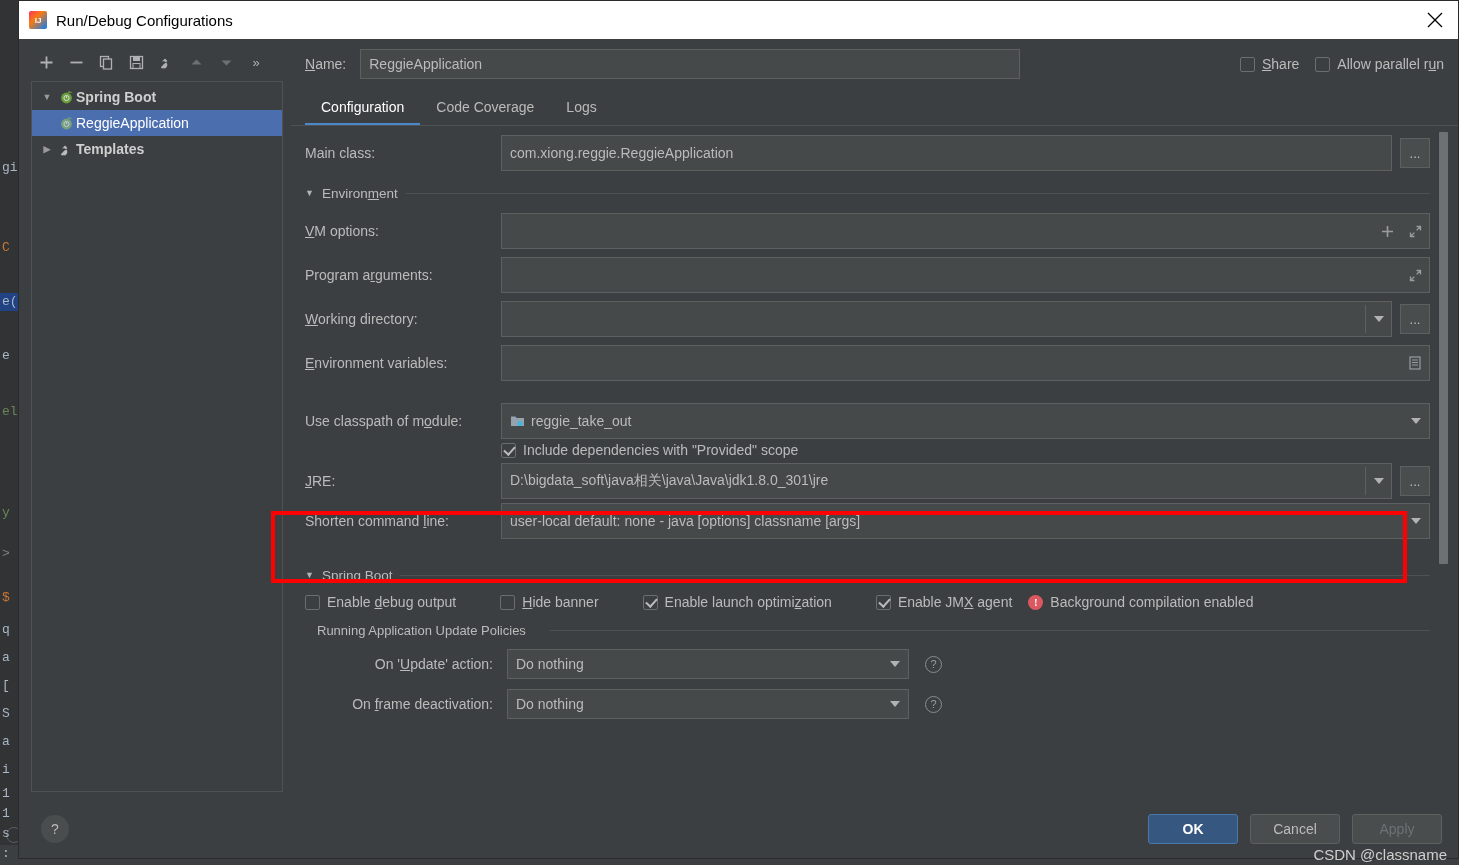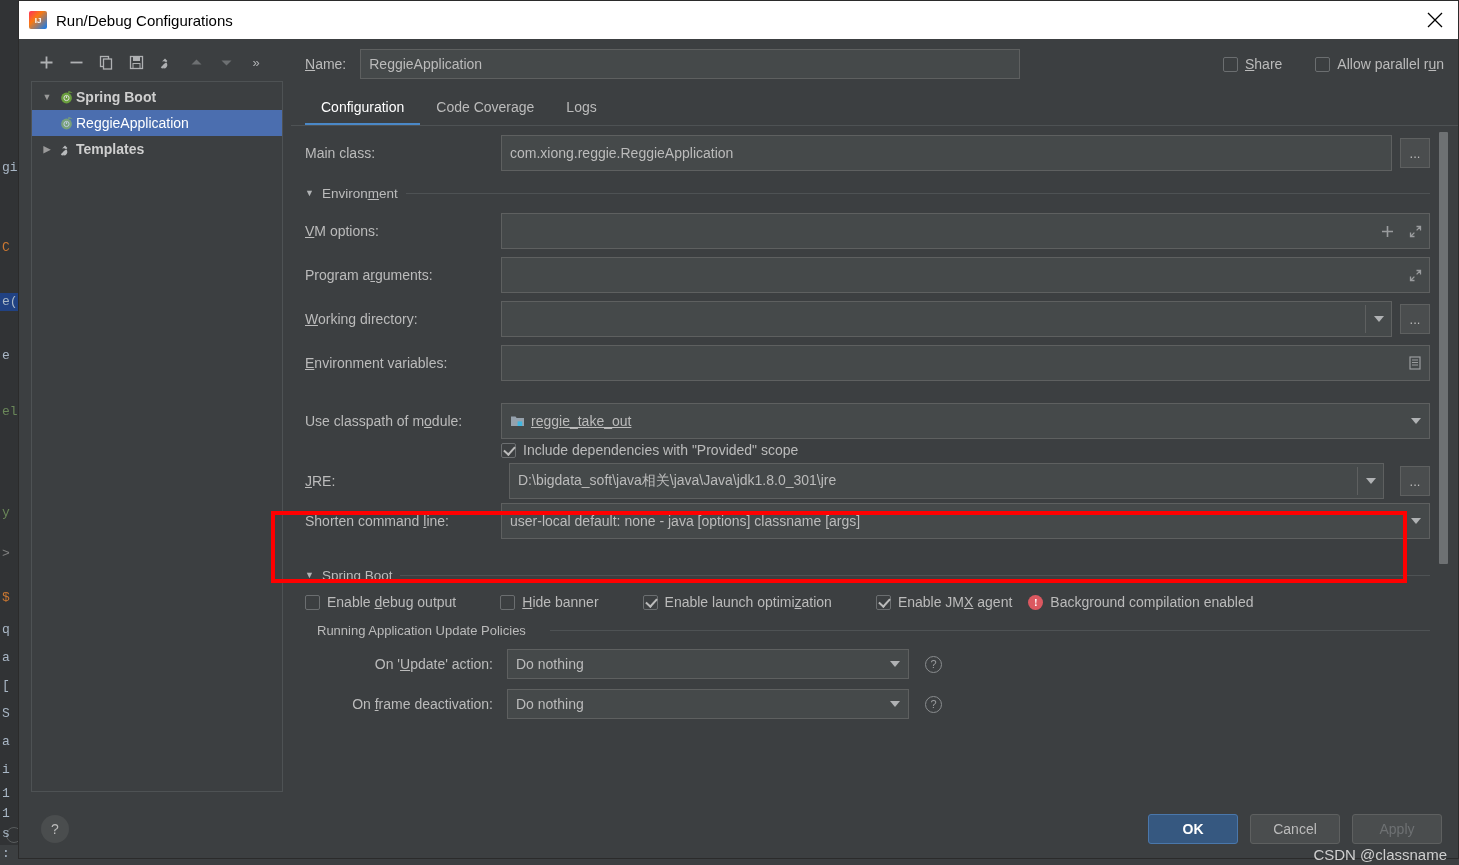--- a/index.html
+++ b/index.html
@@ -173,21 +173,21 @@
     width: 660px; height: 30px;
     background: #45494a;
     border: 1px solid #5e6060;
     color: #bbbbbb;
     font-size: 14px;
     display: flex; align-items: center;
     padding-left: 8px;
   }
   #share-area {
     margin-left: auto;
-    display: flex; align-items: flex-start; gap: 33px;
+    display: flex; align-items: flex-start; gap: 16px;
   }
   .cbx-wrap { display: flex; align-items: center; gap: 7px; }
   .cbx {
     width: 15px; height: 15px;
     border: 1px solid #6b6e70;
     background: #3c3f41;
     border-radius: 2px;
     position: relative;
     flex: 0 0 auto;
   }
@@ -615,35 +615,35 @@
 
           <div class="row" style="margin-top:24px;">
             <span class="lbl">Use classpath of m<span class="u">o</span>dule:</span>
             <div class="fld" style="padding-right:0;">
               <span style="display:flex;align-items:center;margin-right:6px;">
                 <svg width="15" height="14" viewBox="0 0 15 14">
                   <path d="M1 2.5 h4.5 l1.2 1.4 H14 V12 H1 Z" fill="#96a2ad"></path>
                   <rect x="7.6" y="7.4" width="4.6" height="4.6" fill="#40b6e0"></rect>
                 </svg>
               </span>
-              <span class="fld-text" style="flex:1 1 auto;text-decoration:underline;">reggie_take_out</span>
+              <span class="fld-text" style="flex:1 1 auto;">reggie_take_out</span>
               <span class="combo-arrow noborder">
                   <span class="caret"></span>
                 </span>
             </div>
           </div>
 
           <div style="display:flex;align-items:center;margin-top:4px;padding-left:196px;">
             <div class="cbx-wrap">
               <span class="cbx checked"></span>
               <span class="lbl">Include dependencies with "Provided" scope</span>
             </div>
           </div>
 
-          <div class="row" style="margin-top:6px;gap:8px;">
+          <div class="row" style="margin-top:6px;">
             <span class="lbl"><span class="u">J</span>RE:</span>
             <div class="fld" style="padding-right:0;">
               <span class="fld-text" style="flex:1 1 auto;">D:\bigdata_soft\java相关\java\Java\jdk1.8.0_301\jre</span>
               <span class="combo-arrow">
                   <span class="caret"></span>
                 </span>
             </div>
             <div class="btn-sq">...</div>
           </div>
 

